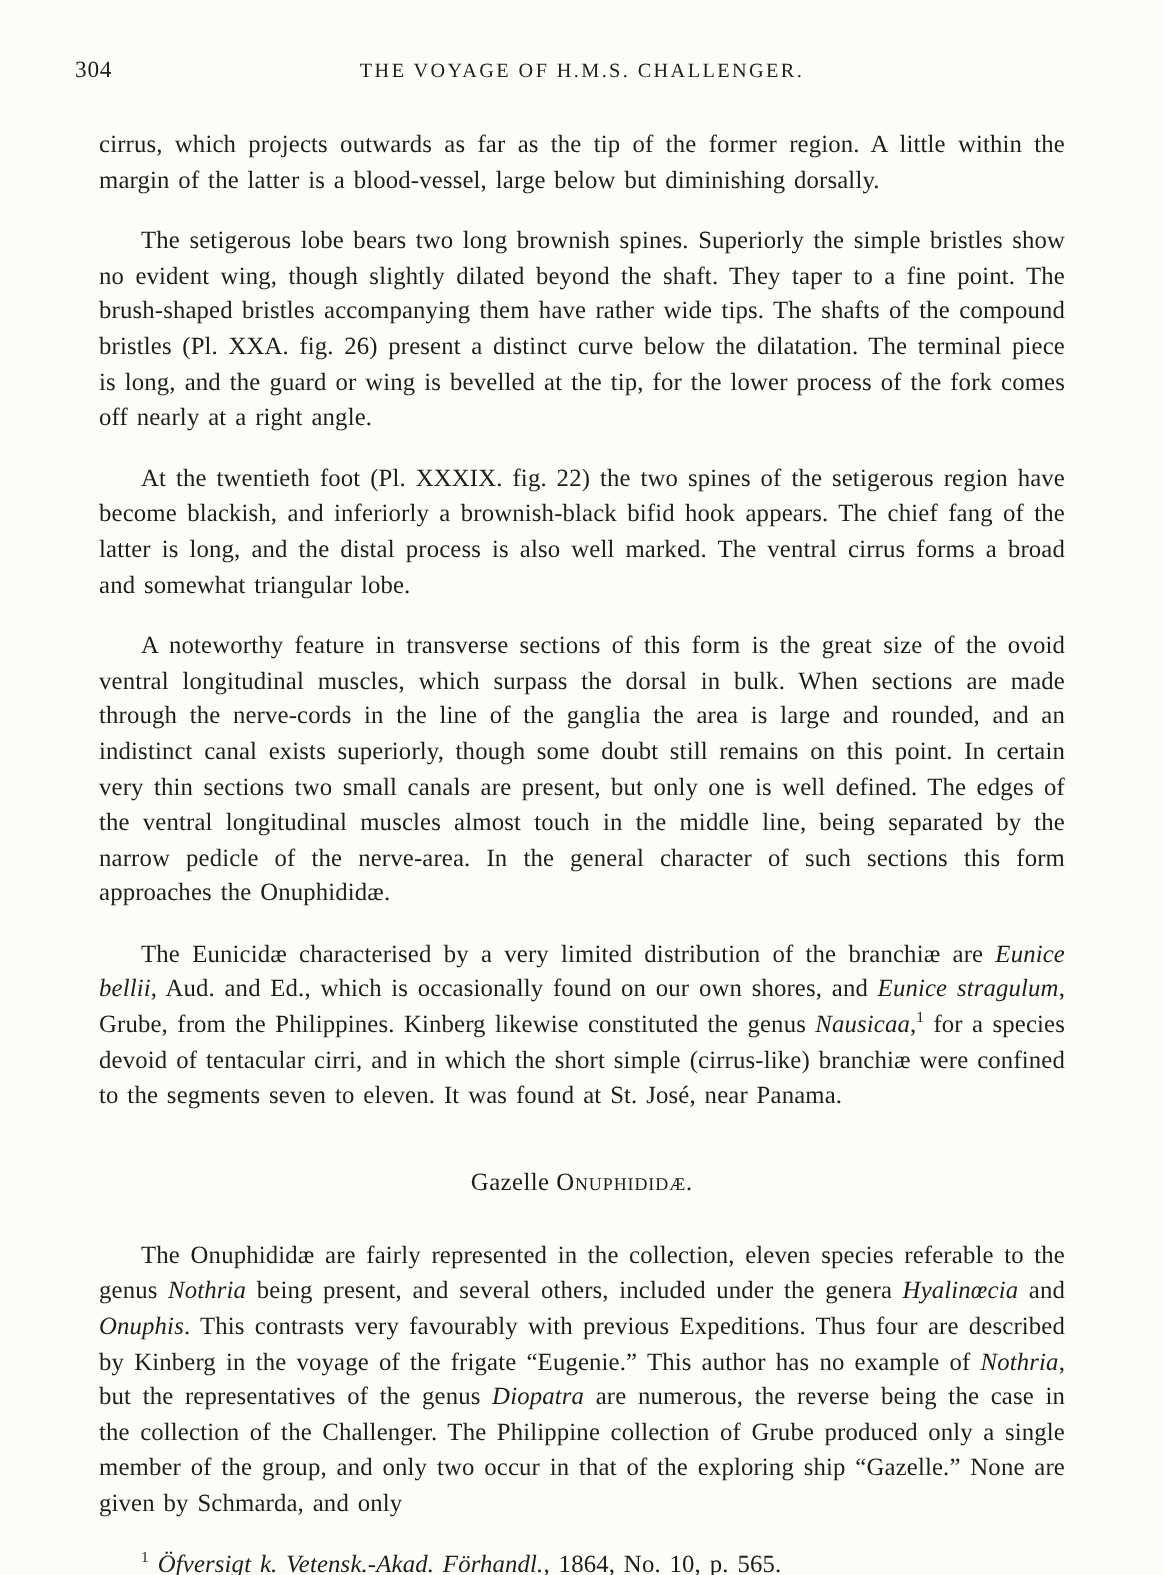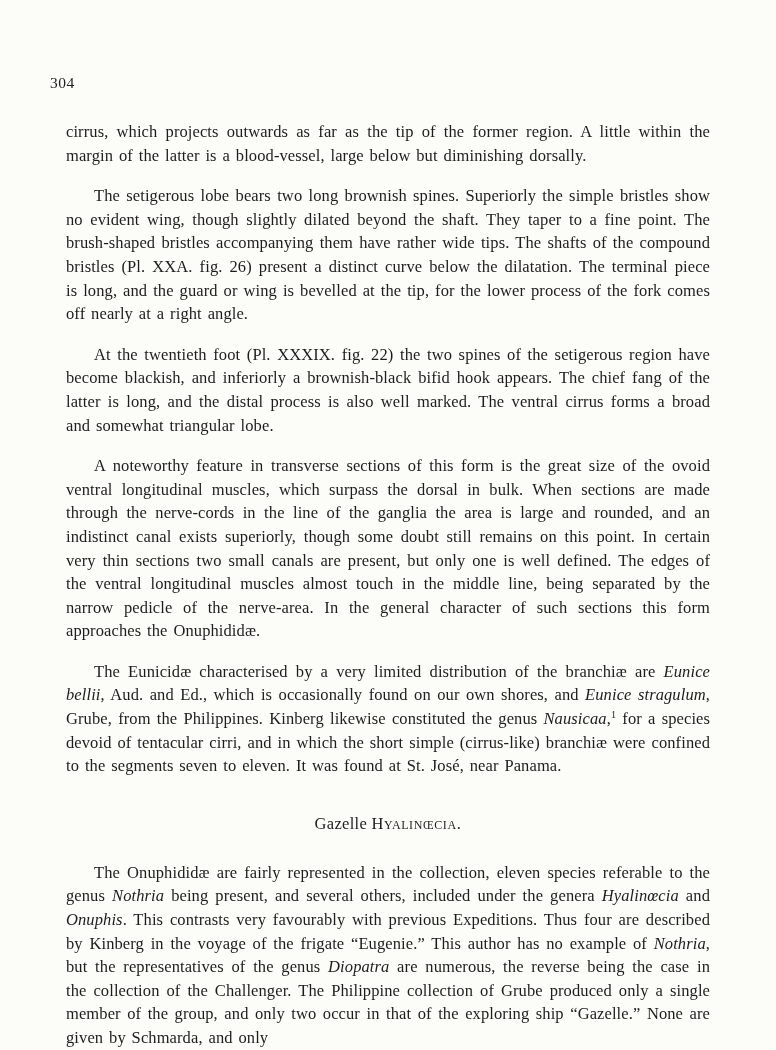--- a/index.html
+++ b/index.html
@@ -14,21 +14,20 @@
     box-sizing: border-box;
     padding: 36px 49px 0 49px;
     background: #fcfcf9;
     color: #1e1d1b;
     overflow: hidden;
   }
   .header {
     position: relative;
     height: 22px;
     margin-bottom: 26px;
-    margin-top: 36px;
   }
   .pagenum {
     position: absolute;
     left: 1px;
     top: 2px;
     font-size: 15.5px;
     letter-spacing: 0.5px;
   }
   .running-title {
     display: block;
@@ -72,35 +71,36 @@
   }
   i { }
 </style>
 </head>
 <body>
 
 <div class="page">
 
   <div class="header">
     <span class="pagenum">304</span>
+    <span class="running-title">THE VOYAGE OF H.M.S. CHALLENGER.</span>
   </div>
 
   <div class="body-text">
 
     <p class="noindent">cirrus, which projects outwards as far as the tip of the former region.  A little within the margin of the latter is a blood-vessel, large below but diminishing dorsally.</p>
 
     <p>The setigerous lobe bears two long brownish spines.  Superiorly the simple bristles show no evident wing, though slightly dilated beyond the shaft.  They taper to a fine point.  The brush-shaped bristles accompanying them have rather wide tips.  The shafts of the compound bristles (Pl. XXA. fig. 26) present a distinct curve below the dilatation.  The terminal piece is long, and the guard or wing is bevelled at the tip, for the lower process of the fork comes off nearly at a right angle.</p>
 
     <p>At the twentieth foot (Pl. XXXIX. fig. 22) the two spines of the setigerous region have become blackish, and inferiorly a brownish-black bifid hook appears.  The chief fang of the latter is long, and the distal process is also well marked.  The ventral cirrus forms a broad and somewhat triangular lobe.</p>
 
     <p>A noteworthy feature in transverse sections of this form is the great size of the ovoid ventral longitudinal muscles, which surpass the dorsal in bulk.  When sections are made through the nerve-cords in the line of the ganglia the area is large and rounded, and an indistinct canal exists superiorly, though some doubt still remains on this point.  In certain very thin sections two small canals are present, but only one is well defined.  The edges of the ventral longitudinal muscles almost touch in the middle line, being separated by the narrow pedicle of the nerve-area.  In the general character of such sections this form approaches the Onuphididæ.</p>
 
     <p><span>The Eunicidæ characterised by a very limited distribution of the branchiæ are </span><i>Eunice bellii</i><span>, Aud. and Ed., which is occasionally found on our own shores, and </span><i>Eunice stragulum</i><span>, Grube, from the Philippines.  Kinberg likewise constituted the genus </span><i>Nausicaa</i><span>,</span><sup class="fn-ref">1</sup><span> for a species devoid of tentacular cirri, and in which the short simple (cirrus-like) branchiæ were confined to the segments seven to eleven.  It was found at St. José, near Panama.</span></p>
 
-    <h2 class="family-heading"><span>Gazelle </span><span class="smallcaps">Hyalinœcia.</span></h2>
+    <h2 class="family-heading"><span>Gazelle </span><span class="smallcaps">Onuphididæ.</span></h2>
 
     <p><span>The Onuphididæ are fairly represented in the collection, eleven species referable to the genus </span><i>Nothria</i><span> being present, and several others, included under the genera </span><i>Hyalinœcia</i><span> and </span><i>Onuphis</i><span>.  This contrasts very favourably with previous Expeditions.  Thus four are described by Kinberg in the voyage of the frigate “Eugenie.”  This author has no example of </span><i>Nothria</i><span>, but the representatives of the genus </span><i>Diopatra</i><span> are numerous, the reverse being the case in the collection of the Challenger.  The Philippine collection of Grube produced only a single member of the group, and only two occur in that of the exploring ship “Gazelle.”  None are given by Schmarda, and only</span></p>
 
     <p class="footnote"><sup class="fn-ref">1</sup><i> Öfversigt k. Vetensk.-Akad. Förhandl.,</i><span> 1864, No. 10, p. 565.</span></p>
 
   </div>
 
 </div>
 
 </body></html>

